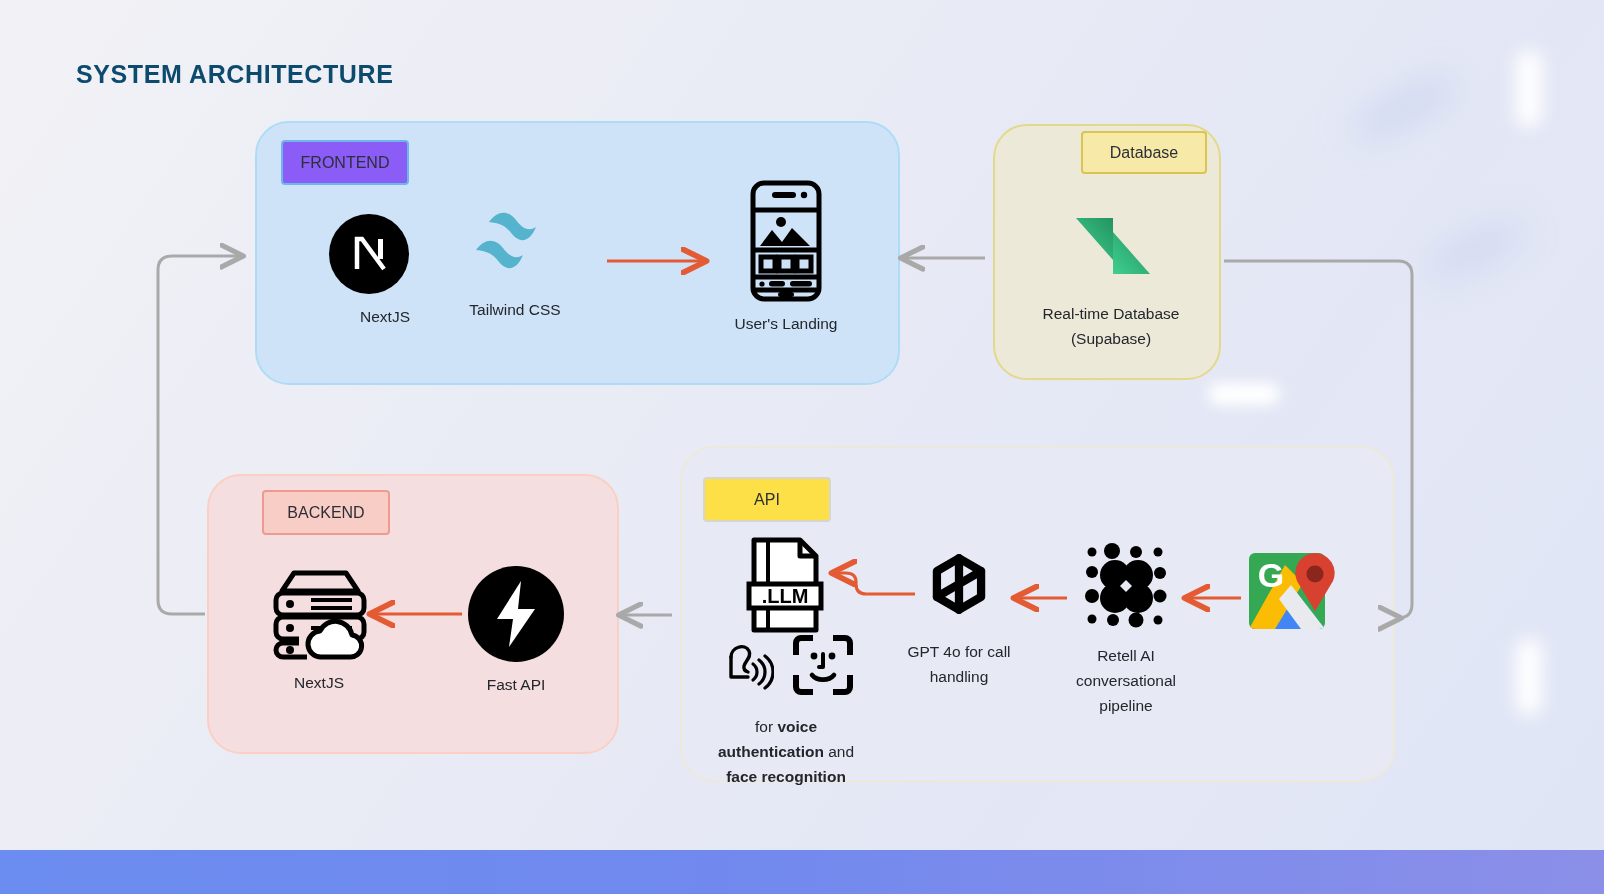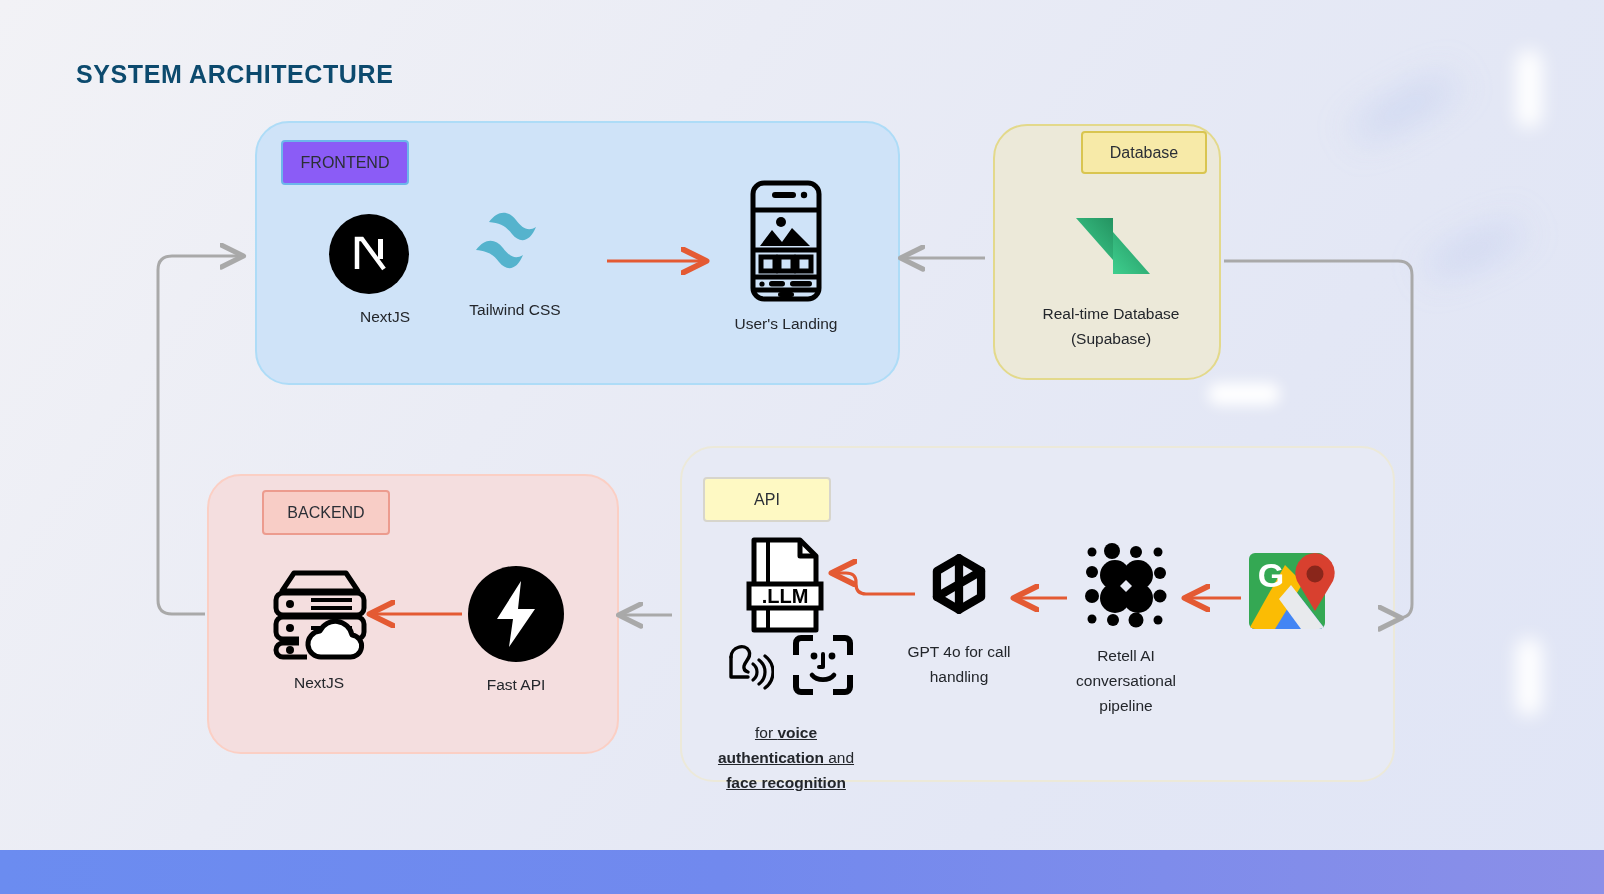--- a/index.html
+++ b/index.html
@@ -36,41 +36,41 @@
 
   .badge { position:absolute; display:flex; align-items:center; justify-content:center;
            font-size:16px; color:#2b2f36; border-radius:4px; }
   .badge-frontend { left:281px; top:140px; width:128px; height:45px;
                     background:#8b5cf6; border:2px solid #6cb6ea; }
   .badge-database { left:1041px; top:131px; width:126px; height:43px;
                     background:#f7eaa8; border:2px solid #d9c550;margin-left:40px; }
   .badge-backend  { left:262px; top:490px; width:128px; height:45px;
                     background:#f8cdc6; border:2px solid #ec9b8e; }
   .badge-api      { left:703px; top:477px; width:128px; height:45px;
-                    background:#fef9c3; border:2px solid #d7d5cc; }
+                    background:#fde047; border:2px solid #d7d5cc; }
 
   .node { position:absolute; display:flex; flex-direction:column; align-items:center; }
   .node .ico { display:flex; align-items:center; justify-content:center; }
   .node .lbl { margin-top:9px; font-size:15.5px; color:#23262b; text-align:center;
                line-height:1.62; white-space:pre-line; }
 
   .n-next     { left:310px; top:213px; width:100px;align-items:flex-end; }
   .n-tailwind { left:462px; top:208px; width:106px; }
   .n-landing  { left:727px; top:180px; width:118px; }
   .n-supabase { left:1035px; top:200px; width:152px; }
   .n-server   { left:262px; top:565px; width:114px; }
   .n-fastapi  { left:466px; top:565px; width:100px; }
   .n-llm      { left:742px; top:536px; width:86px; }
   .n-bio      { left:711px; top:634px; width:150px; }
   .n-gpt      { left:893px; top:538px; width:132px; }
   .n-retell   { left:1060px; top:538px; width:132px; }
   .n-gmaps    { left:1228px; top:545px; width:134px; }
 
   .bold { font-weight:bold; }
-  .bio-text { margin-top:24px; font-size:15.5px; color:#23262b; text-align:center; line-height:1.62;text-decoration:underline; }
+  .bio-text { margin-top:18px; font-size:15.5px; color:#23262b; text-align:center; line-height:1.62; }
 
   svg.conn { position:absolute; left:0; top:0; width:1604px; height:894px; pointer-events:none; }
 </style>
 </head>
 <body>
 
 <div class="blob b1"></div>
 <div class="blob b2"></div>
 <div class="blob b3"></div>
 <div class="blob b4"></div>

